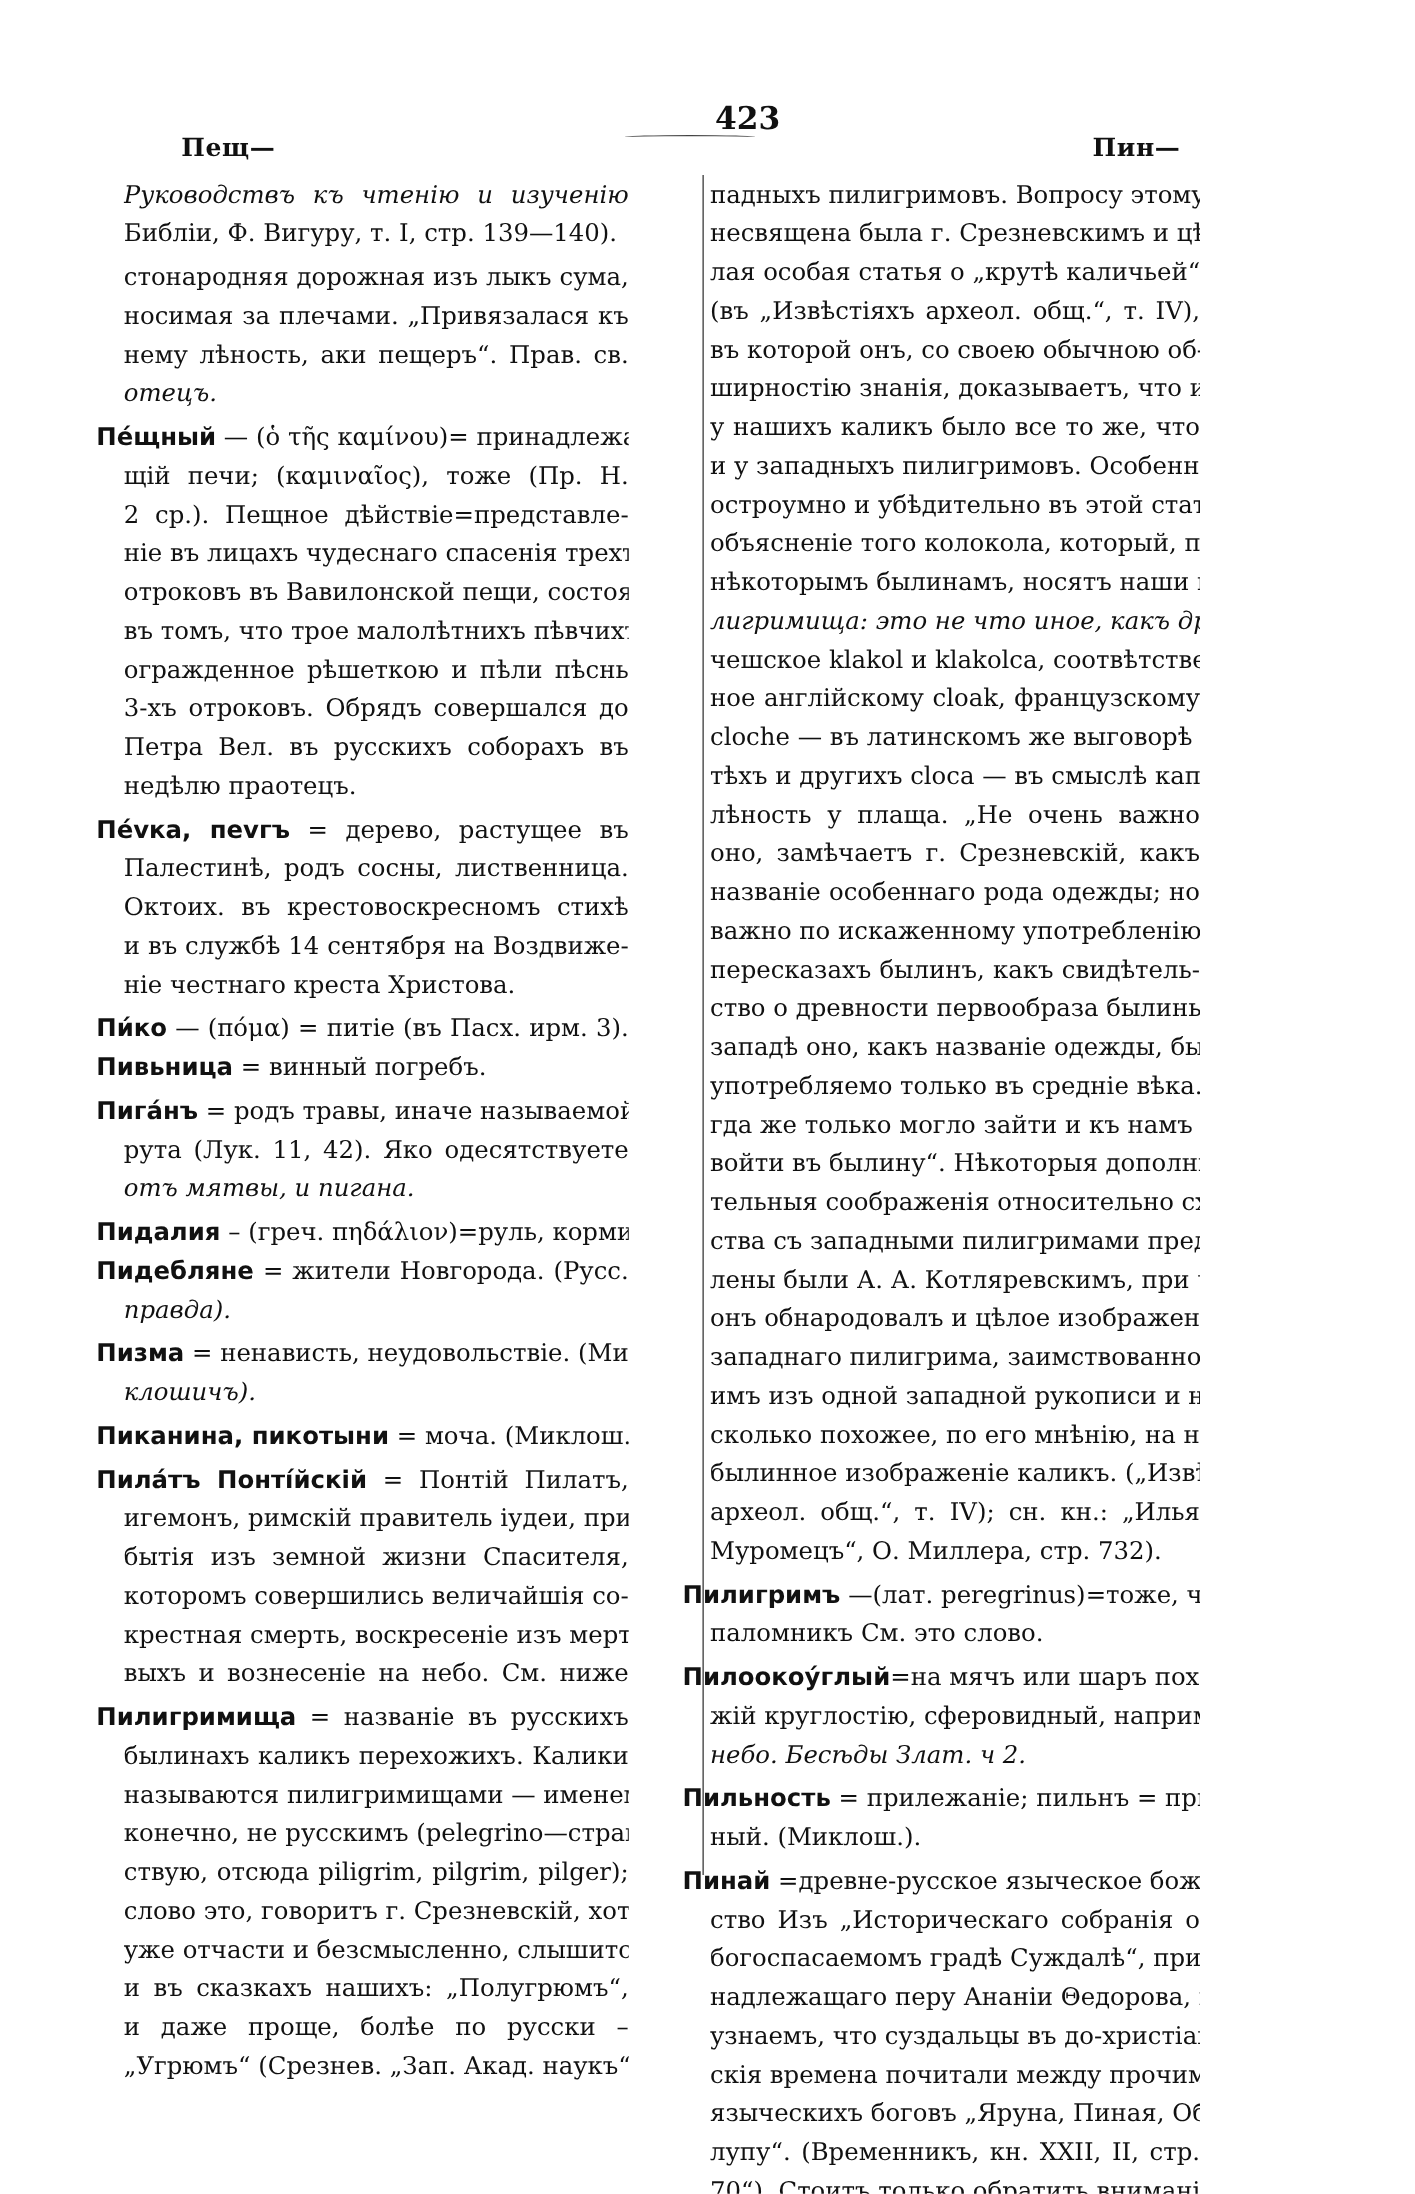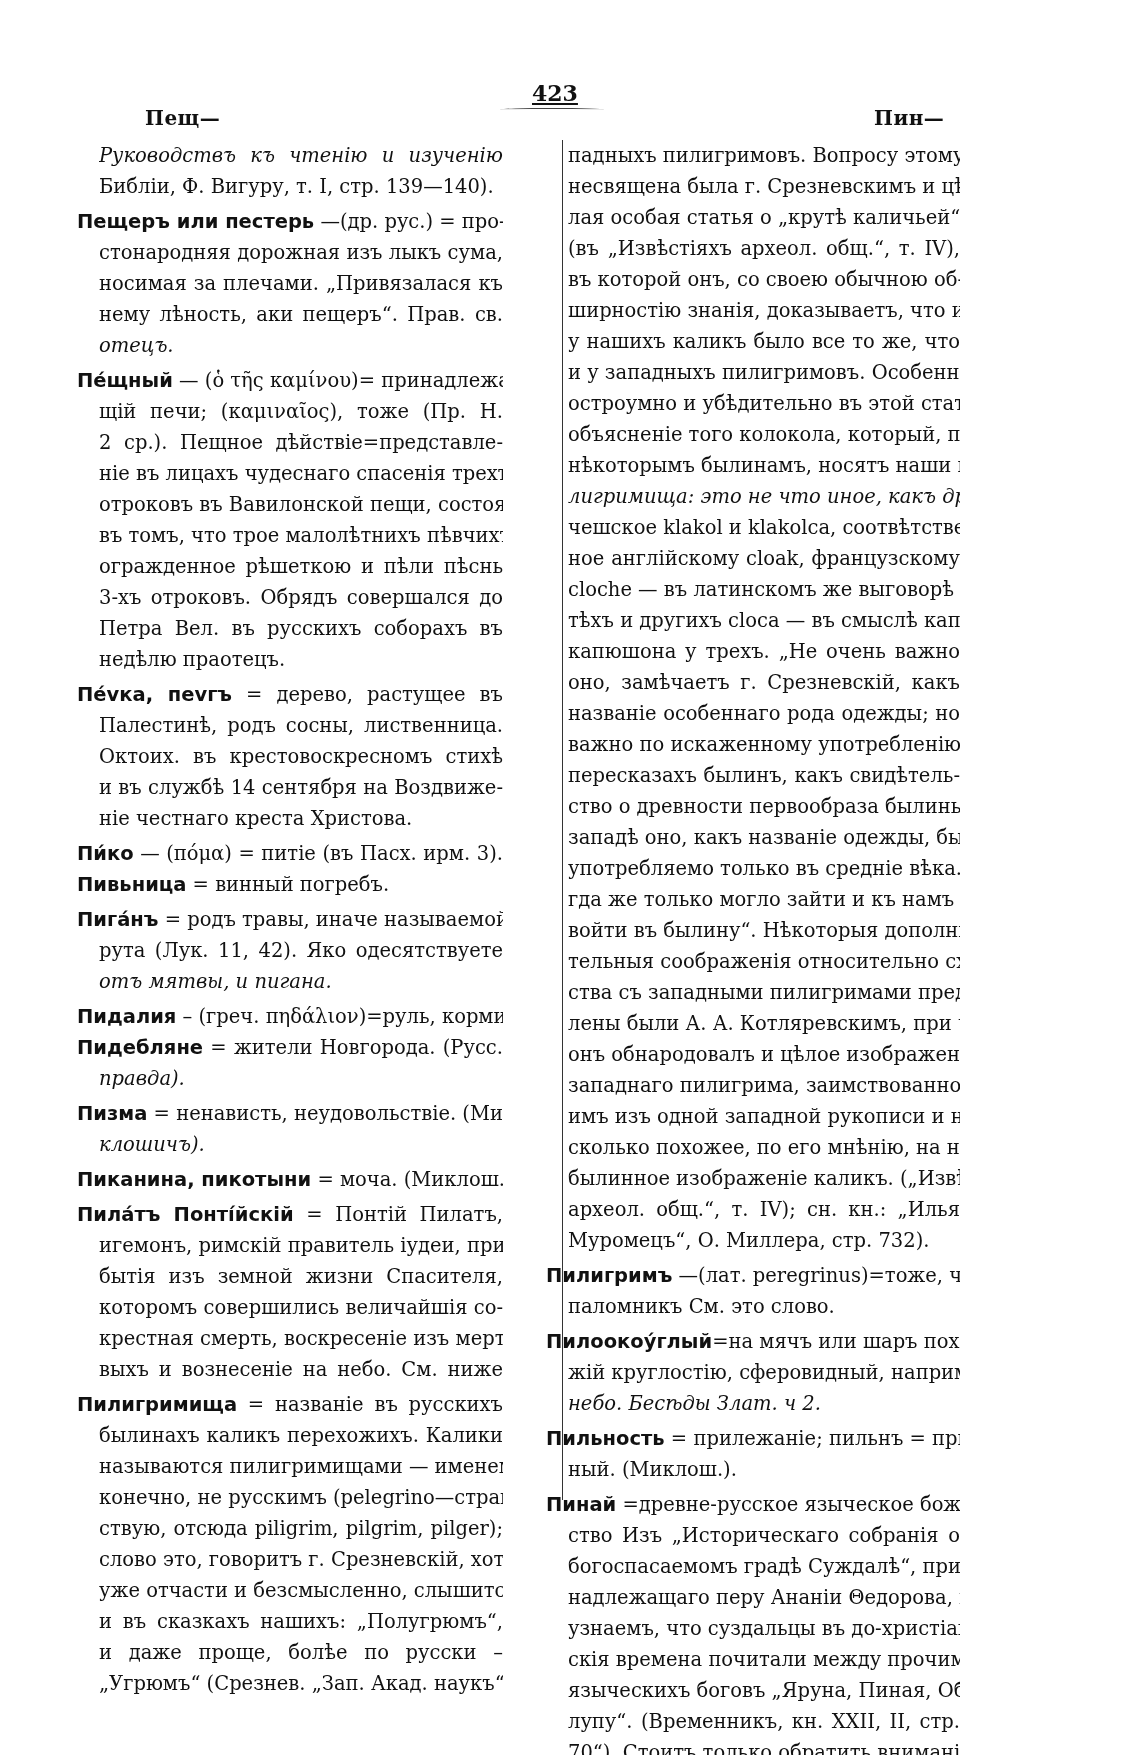--- a/index.html
+++ b/index.html
@@ -1,18 +1,18 @@
 <!DOCTYPE html>
 <html><head>
 <meta charset="utf-8">
 <style>
   html, body { margin: 0; padding: 0; background: #ffffff; }
   body { width: 1132px; height: 1755px; position: relative; overflow: hidden;
          font-family: "DejaVu Serif", "Liberation Serif", serif; color: #111; }
-  .page-number { position: absolute; left: 532px; top: 80px; font-size: 22px; font-weight: bold; text-decoration: underline; }
+  .page-number { position: absolute; left: 572px; top: 80px; font-size: 25px; font-weight: bold; }
   .page-rule { position: absolute; left: 500px; top: 108px; width: 104px; height: 2px;
                border-top: 1.5px solid #444; border-radius: 50%; }
   .running-head { position: absolute; font-size: 20px; font-weight: bold; letter-spacing: 0.5px; }
   .rh-left { left: 145px; top: 106px; }
   .rh-right { left: 874px; top: 106px; }
   .column-divider { position: absolute; left: 562px; top: 140px; width: 2px; height: 1360px;
                     border-left: 1.5px solid #333; }
   .column { position: absolute; top: 140px; }
   .col-left { left: 99px; width: 404px; }
   .col-right { left: 568px; width: 392px; }
@@ -30,21 +30,20 @@
 <div class="page-number">423</div>
 <div class="page-rule"></div>
 <div class="running-head rh-left">Пещ—</div>
 <div class="running-head rh-right">Пин—</div>
 <div class="column-divider"></div>
 
 <div class="column col-left" id="col-left">
     <div class="line it">Руководствъ къ чтенію и изученію</div>
     <div class="line last">Библіи, Ф. Вигуру, т. I, стр. 139—140).</div>
     <div class="gap"></div>
-    <div class="line hang"><span class="hw">Пещеръ или пестерь</span> —(др. рус.) = про-</div>
     <div class="line">стонародняя дорожная изъ лыкъ сума,</div>
     <div class="line">носимая за плечами. „Привязалася къ</div>
     <div class="line">нему лѣность, аки пещеръ“. Прав. св.</div>
     <div class="line last it">отецъ.</div>
     <div class="gap"></div>
     <div class="line hang"><span class="hw">Пе́щный</span> — (ὁ τῆς καμίνου)= принадлежа-</div>
     <div class="line">щій печи; (καμιναῖος), тоже (Пр. Н.</div>
     <div class="line">2 ср.). Пещное дѣйствіе=представле-</div>
     <div class="line">ніе въ лицахъ чудеснаго спасенія трехъ</div>
     <div class="line">отроковъ въ Вавилонской пещи, состояло</div>
@@ -104,21 +103,21 @@
     <div class="line">у нашихъ каликъ было все то же, что</div>
     <div class="line">и у западныхъ пилигримовъ. Особенно</div>
     <div class="line">остроумно и убѣдительно въ этой статьѣ</div>
     <div class="line">объясненіе того колокола, который, по</div>
     <div class="line">нѣкоторымъ былинамъ, носятъ наши пи-</div>
     <div class="line it">лигримища: это не что иное, какъ древ.-</div>
     <div class="line">чешское klakol и klakolca, соотвѣтствен-</div>
     <div class="line">ное англійскому cloak, французскому</div>
     <div class="line">cloche — въ латинскомъ же выговорѣ у</div>
     <div class="line">тѣхъ и другихъ cloca — въ смыслѣ капы,</div>
-    <div class="line">капюшона у трехъ. „Не очень важно</div>
+    <div class="line">лѣность у плаща. „Не очень важно</div>
     <div class="line">оно, замѣчаетъ г. Срезневскій, какъ</div>
     <div class="line">названіе особеннаго рода одежды; но</div>
     <div class="line">важно по искаженному употребленію въ</div>
     <div class="line">пересказахъ былинъ, какъ свидѣтель-</div>
     <div class="line">ство о древности первообраза былины. На</div>
     <div class="line">западѣ оно, какъ названіе одежды, было</div>
     <div class="line">употребляемо только въ средніе вѣка. То-</div>
     <div class="line">гда же только могло зайти и къ намъ и</div>
     <div class="line">войти въ былину“. Нѣкоторыя дополни-</div>
     <div class="line">тельныя соображенія относительно сход-</div>

